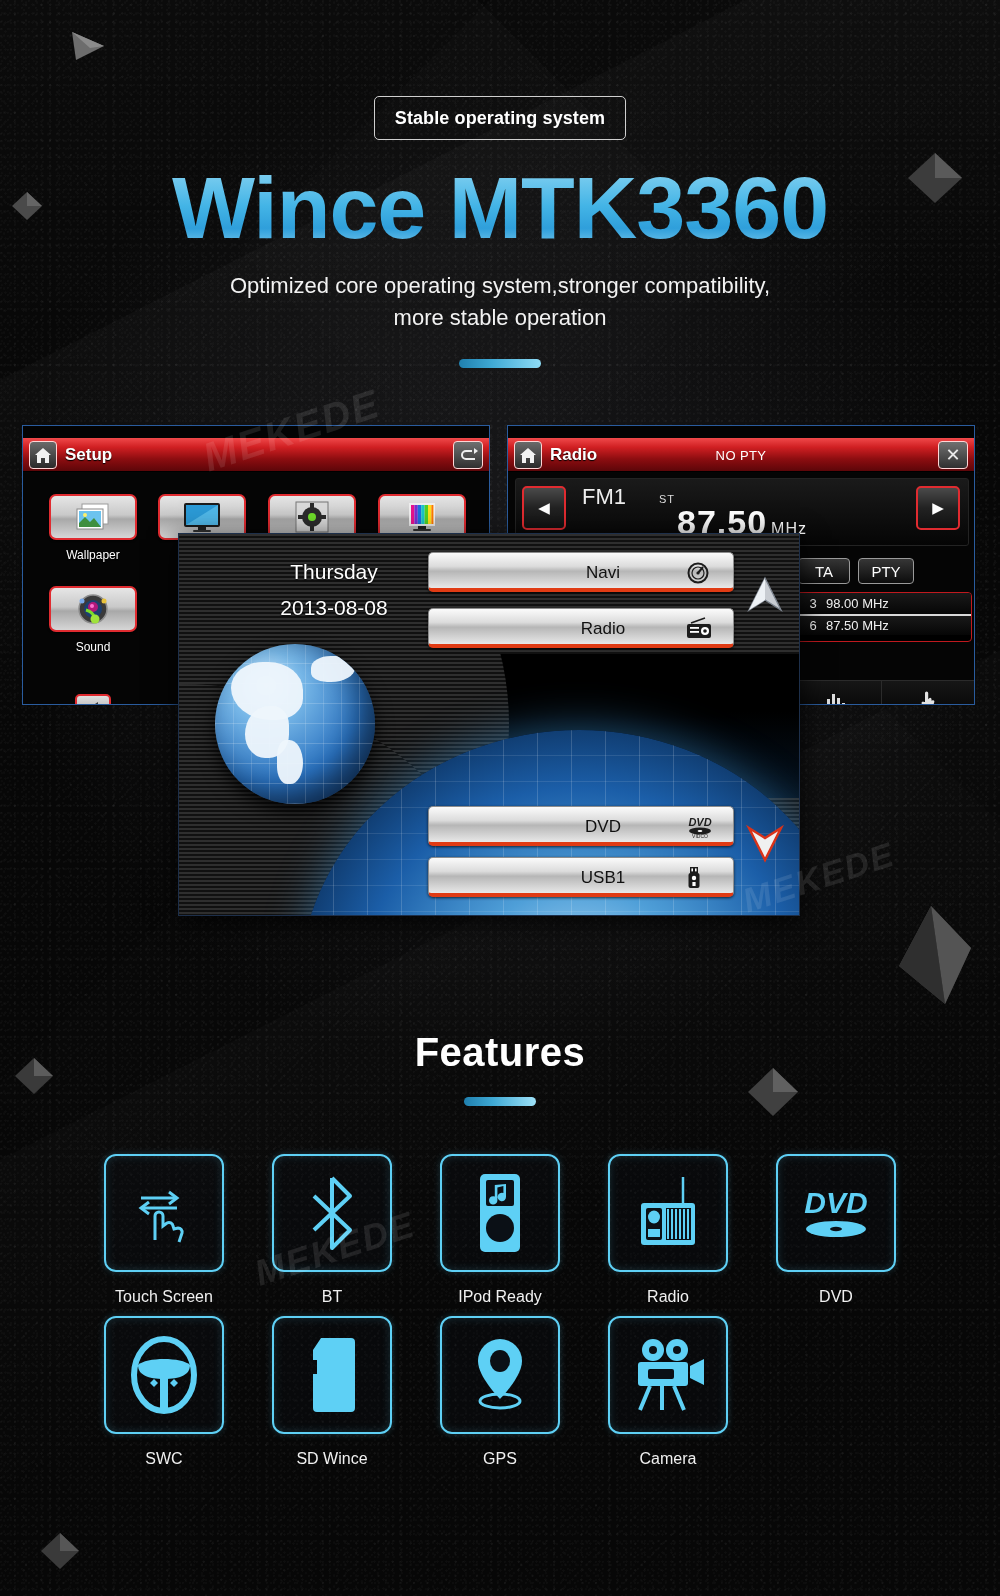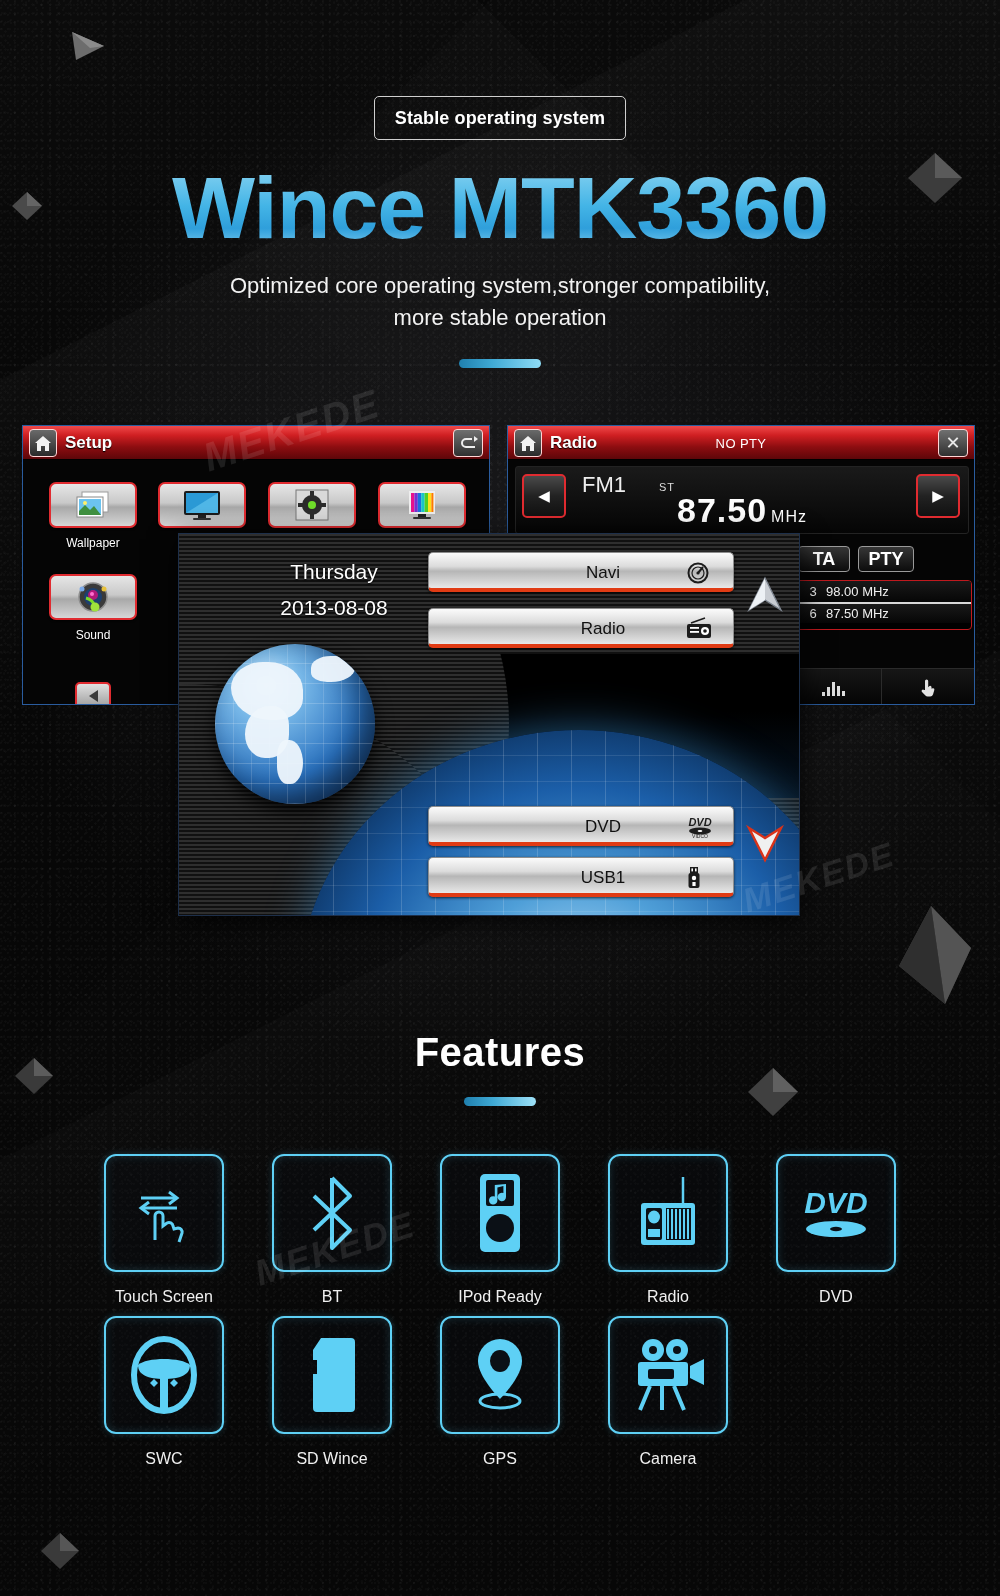--- a/index.html
+++ b/index.html
@@ -85,20 +85,21 @@
     background:#030303;
     overflow:hidden;
   }
   .screen.left  { left:22px;  top:0; width:468px; height:280px; }
   .screen.right { left:507px; top:0; width:468px; height:280px; }
 
   .titlebar {
     position:relative; height:34px;
     background:linear-gradient(180deg,#f0494a 0%, #d01f22 28%, #8c0d10 64%, #5d0609 100%);
     border-bottom:1px solid #000;
+    margin-top:12px;
   }
   .tb-home {
     position:absolute; left:6px; top:3px; width:28px; height:28px;
     border:1px solid #ffd6d6; border-radius:4px;
     background:linear-gradient(180deg,#6a6a6a,#2a2a2a);
     display:flex; align-items:center; justify-content:center;
   }
   .tb-title {
     position:absolute; left:42px; top:7px;
     color:#fff; font-size:17px; font-weight:bold; text-shadow:0 1px 1px #000;
@@ -151,21 +152,21 @@
     position:absolute; top:14px; width:44px; height:44px;
     border:2px solid #e02b30; border-radius:5px;
     background:linear-gradient(180deg,#4a4a4a 0%, #222 50%, #111 100%);
     display:flex; align-items:center; justify-content:center; color:#fff; font-size:15px;
   }
   .rd-arrow.l { left:14px; } .rd-arrow.r { right:14px; }
 
   .rbtn {
     position:absolute; border:1px solid #9a9a9a; border-radius:4px;
     background:linear-gradient(180deg,#363636,#0c0c0c);
-    color:#fff; font-size:18px; font-weight:bold;
+    color:#fff; font-size:15px; font-weight:normal;
     display:flex; align-items:center; justify-content:center;
   }
   .preset-box {
     position:absolute; border:1px solid #c0191e; border-radius:4px;
     background:#000; overflow:hidden;
   }
   .preset-row {
     display:flex; align-items:center; height:21px;
     color:#f0f0f0; font-size:13px;
     background:linear-gradient(180deg,#191919,#060606);

